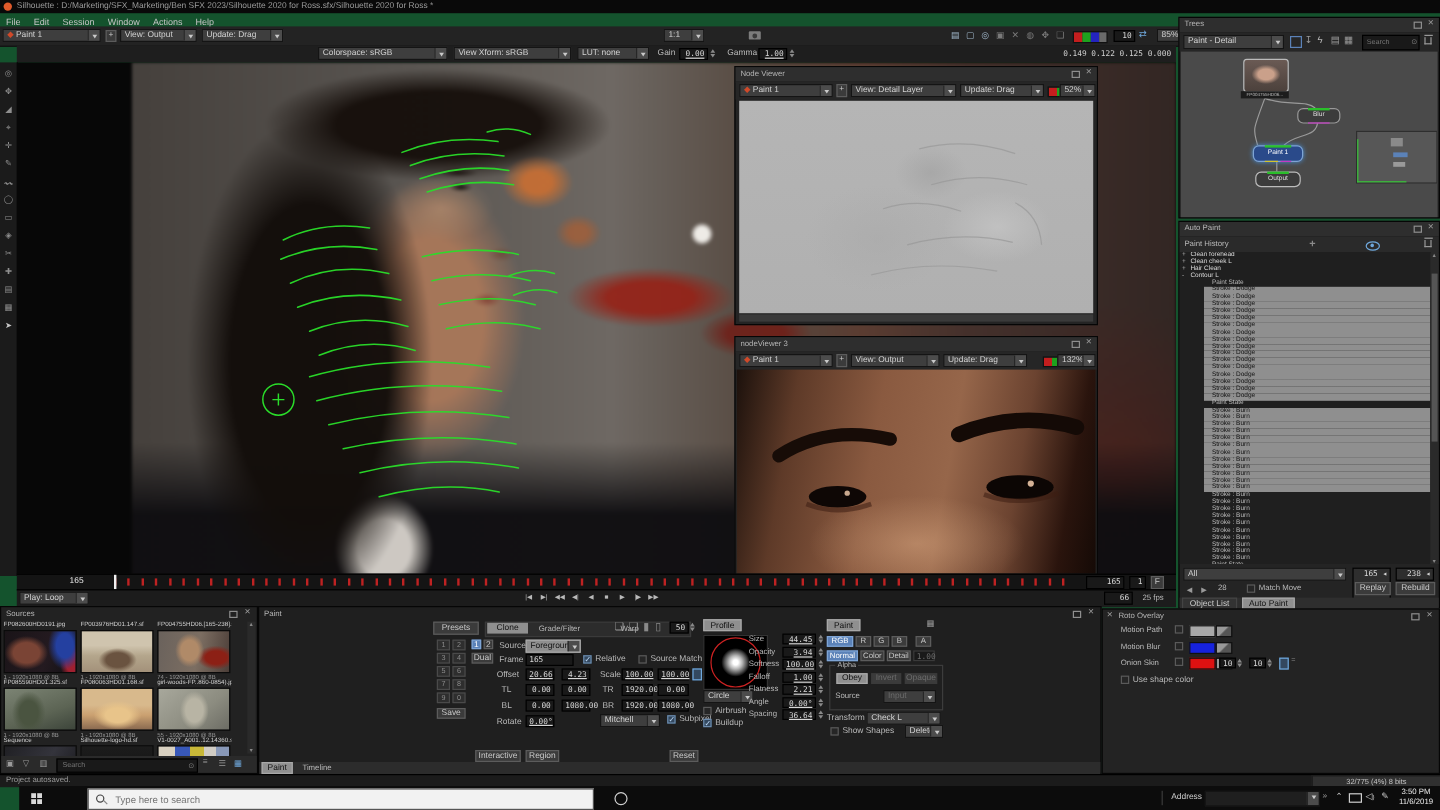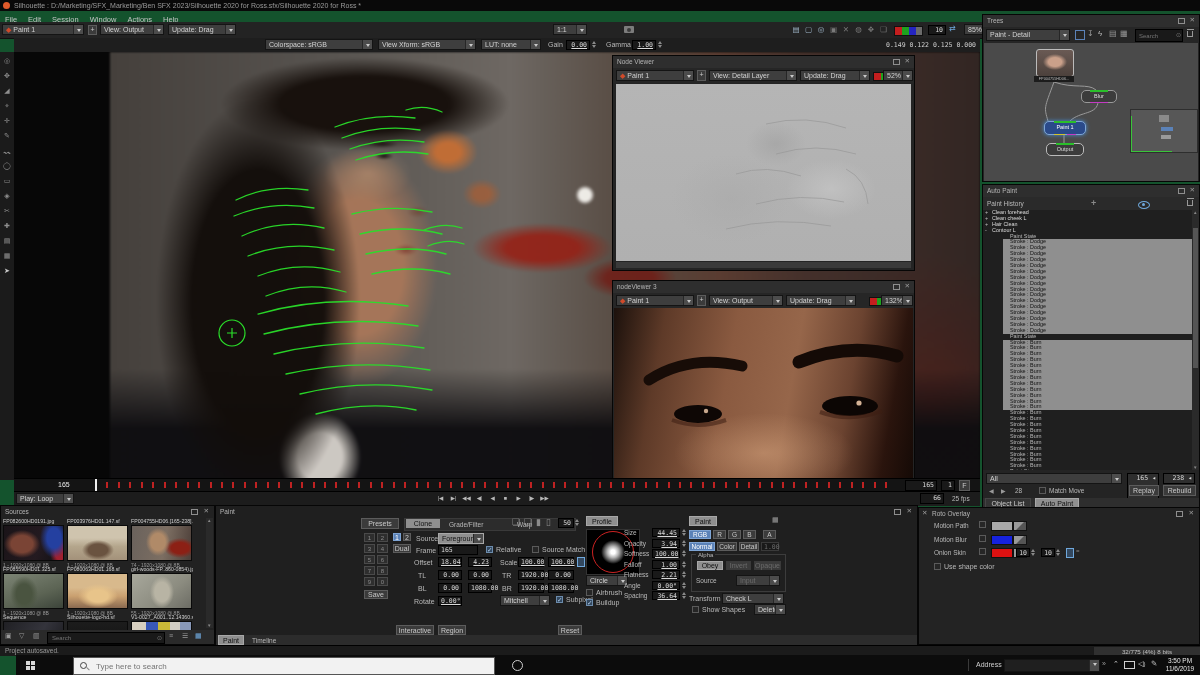--- a/index.html
+++ b/index.html
@@ -577,21 +577,21 @@
     <span class="lbl" style="left:200px;top:29px;">Source</span>
     <div class="dd sel" style="left:222px;top:27px;width:46px;background:#8f8f8f;color:#111;">Foreground</div>
     <span class="lbl" style="left:200px;top:41px;">Frame</span>
     <div class="fld" style="left:222px;top:39px;width:40px;height:10px;">165</div>
     <span class="chk on" style="left:270px;top:40px;"></span>
     <span class="lbl" style="left:280px;top:40px;">Relative</span>
     <span class="chk" style="left:316px;top:40px;"></span>
     <span class="lbl" style="left:326px;top:40px;">Source Match Move</span>
 
     <span class="lbl" style="left:198px;top:53px;">Offset</span>
-    <div class="fld ul" style="left:222px;top:51px;width:24px;height:10px;text-align:right;">18.04</div>
+    <div class="fld ul" style="left:222px;top:51px;width:24px;height:10px;text-align:right;">20.66</div>
     <div class="fld ul" style="left:252px;top:51px;width:24px;height:10px;text-align:right;">4.23</div>
     <span class="lbl" style="left:284px;top:53px;">Scale</span>
     <div class="fld ul" style="left:302px;top:51px;width:26px;height:10px;text-align:right;">100.00</div>
     <div class="fld ul" style="left:332px;top:51px;width:26px;height:10px;text-align:right;">100.00</div>
     <span class="abs" style="left:361px;top:51px;width:6px;height:8px;border:1px solid #6fa8dc;background:#33485f;"></span>
 
     <span class="lbl" style="left:202px;top:66px;">TL</span>
     <div class="fld" style="left:222px;top:64px;width:24px;height:10px;text-align:right;">0.00</div>
     <div class="fld" style="left:252px;top:64px;width:24px;height:10px;text-align:right;">0.00</div>
     <span class="lbl" style="left:286px;top:66px;">TR</span>

